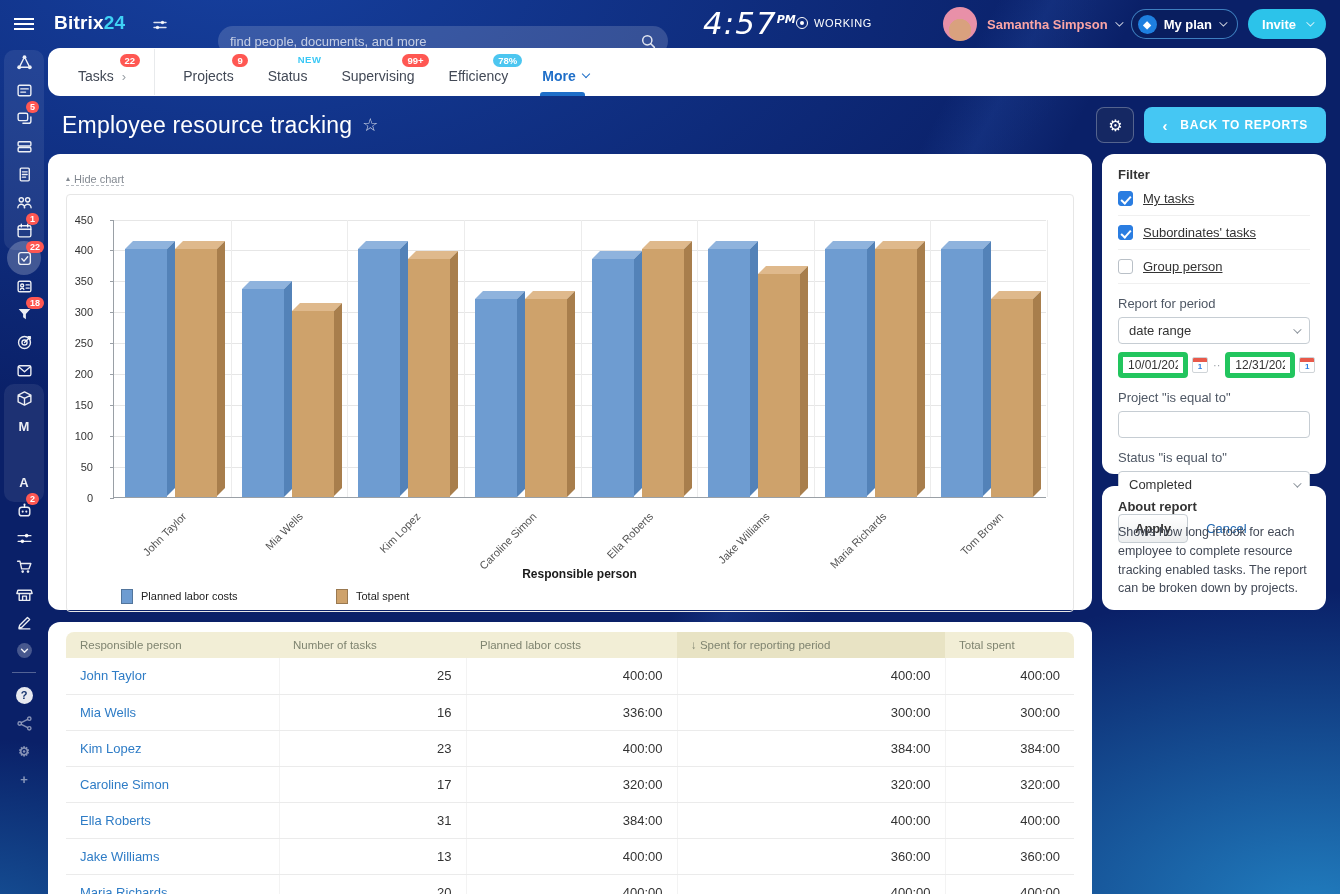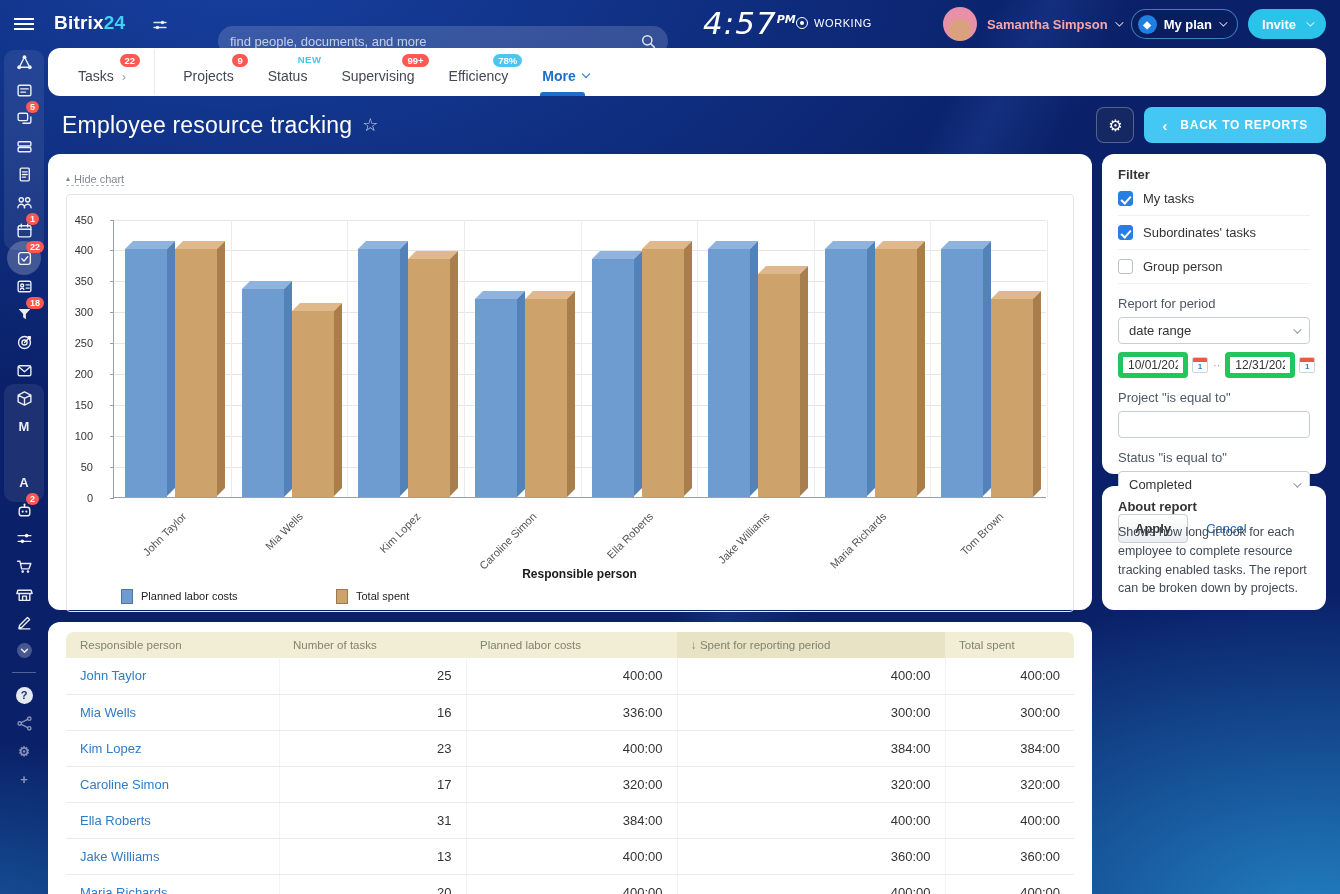--- a/index.html
+++ b/index.html
@@ -116,21 +116,21 @@
   .report td.name { color:#2e7cc6; cursor:pointer; }
 
   
   .side-panel { background:#fff; border-radius:12px; padding:13px 16px; }
   .filter-panel { height:320px; }
   .panel-title { font-size:13px; font-weight:bold; color:#333; }
   .check-row { display:flex; align-items:center; gap:10px; padding:9px 0; border-bottom:1px solid #f0f0f0; cursor:pointer; }
   .cbox { width:15px; height:15px; border-radius:3px; border:1px solid #b9c0c7; background:#fff; position:relative; flex:0 0 15px; }
   .cbox.on { background:#2a7de1; border-color:#2a7de1; }
   .cbox.on::after { content:''; position:absolute; left:4px; top:1.5px; width:4px; height:8px; border-right:2px solid #fff; border-bottom:2px solid #fff; transform:rotate(42deg); }
-  .check-row .clabel { font-size:13px; color:#333; }
+  .check-row .clabel { font-size:13px; color:#333;text-decoration:underline; }
   .fld-label { font-size:13px; color:#4e5764; margin:12px 0 6px; }
   .select { height:27px; border:1px solid #c6cdd3; border-radius:4px; background:#fff; display:flex; align-items:center; padding:0 10px; font-size:13px; color:#333; cursor:pointer; }
   .select .sel-chev { margin-left:auto; width:6px; height:6px; border-right:1.5px solid #8b939b; border-bottom:1.5px solid #8b939b; transform:rotate(45deg) translateY(-2px); }
   .dates { display:flex; align-items:center; gap:4px; margin-top:8px; }
   .date-inp { width:70px; height:26px; border:5px solid #22c55e; border-radius:4px; font-size:12px; color:#333; padding:0 5px; outline:none; }
   .cal-btn { width:16px; height:16px; border:1px solid #cfd4d8; border-radius:2px; background:#fff; position:relative; cursor:pointer; flex:0 0 16px; }
   .cal-btn::before { content:''; position:absolute; left:0; right:0; top:0; height:4px; background:#e8594a; border-radius:1px 1px 0 0; }
   .cal-btn::after { content:'1'; position:absolute; left:0; right:0; top:4px; text-align:center; font-size:8px; color:#2a7de1; font-weight:bold; }
   .dots { color:#9aa0a6; font-size:11px; padding:0 1px; }
   .text-inp { width:100%; height:27px; border:1px solid #c6cdd3; border-radius:4px; outline:none; font-size:13px; padding:0 8px; }

